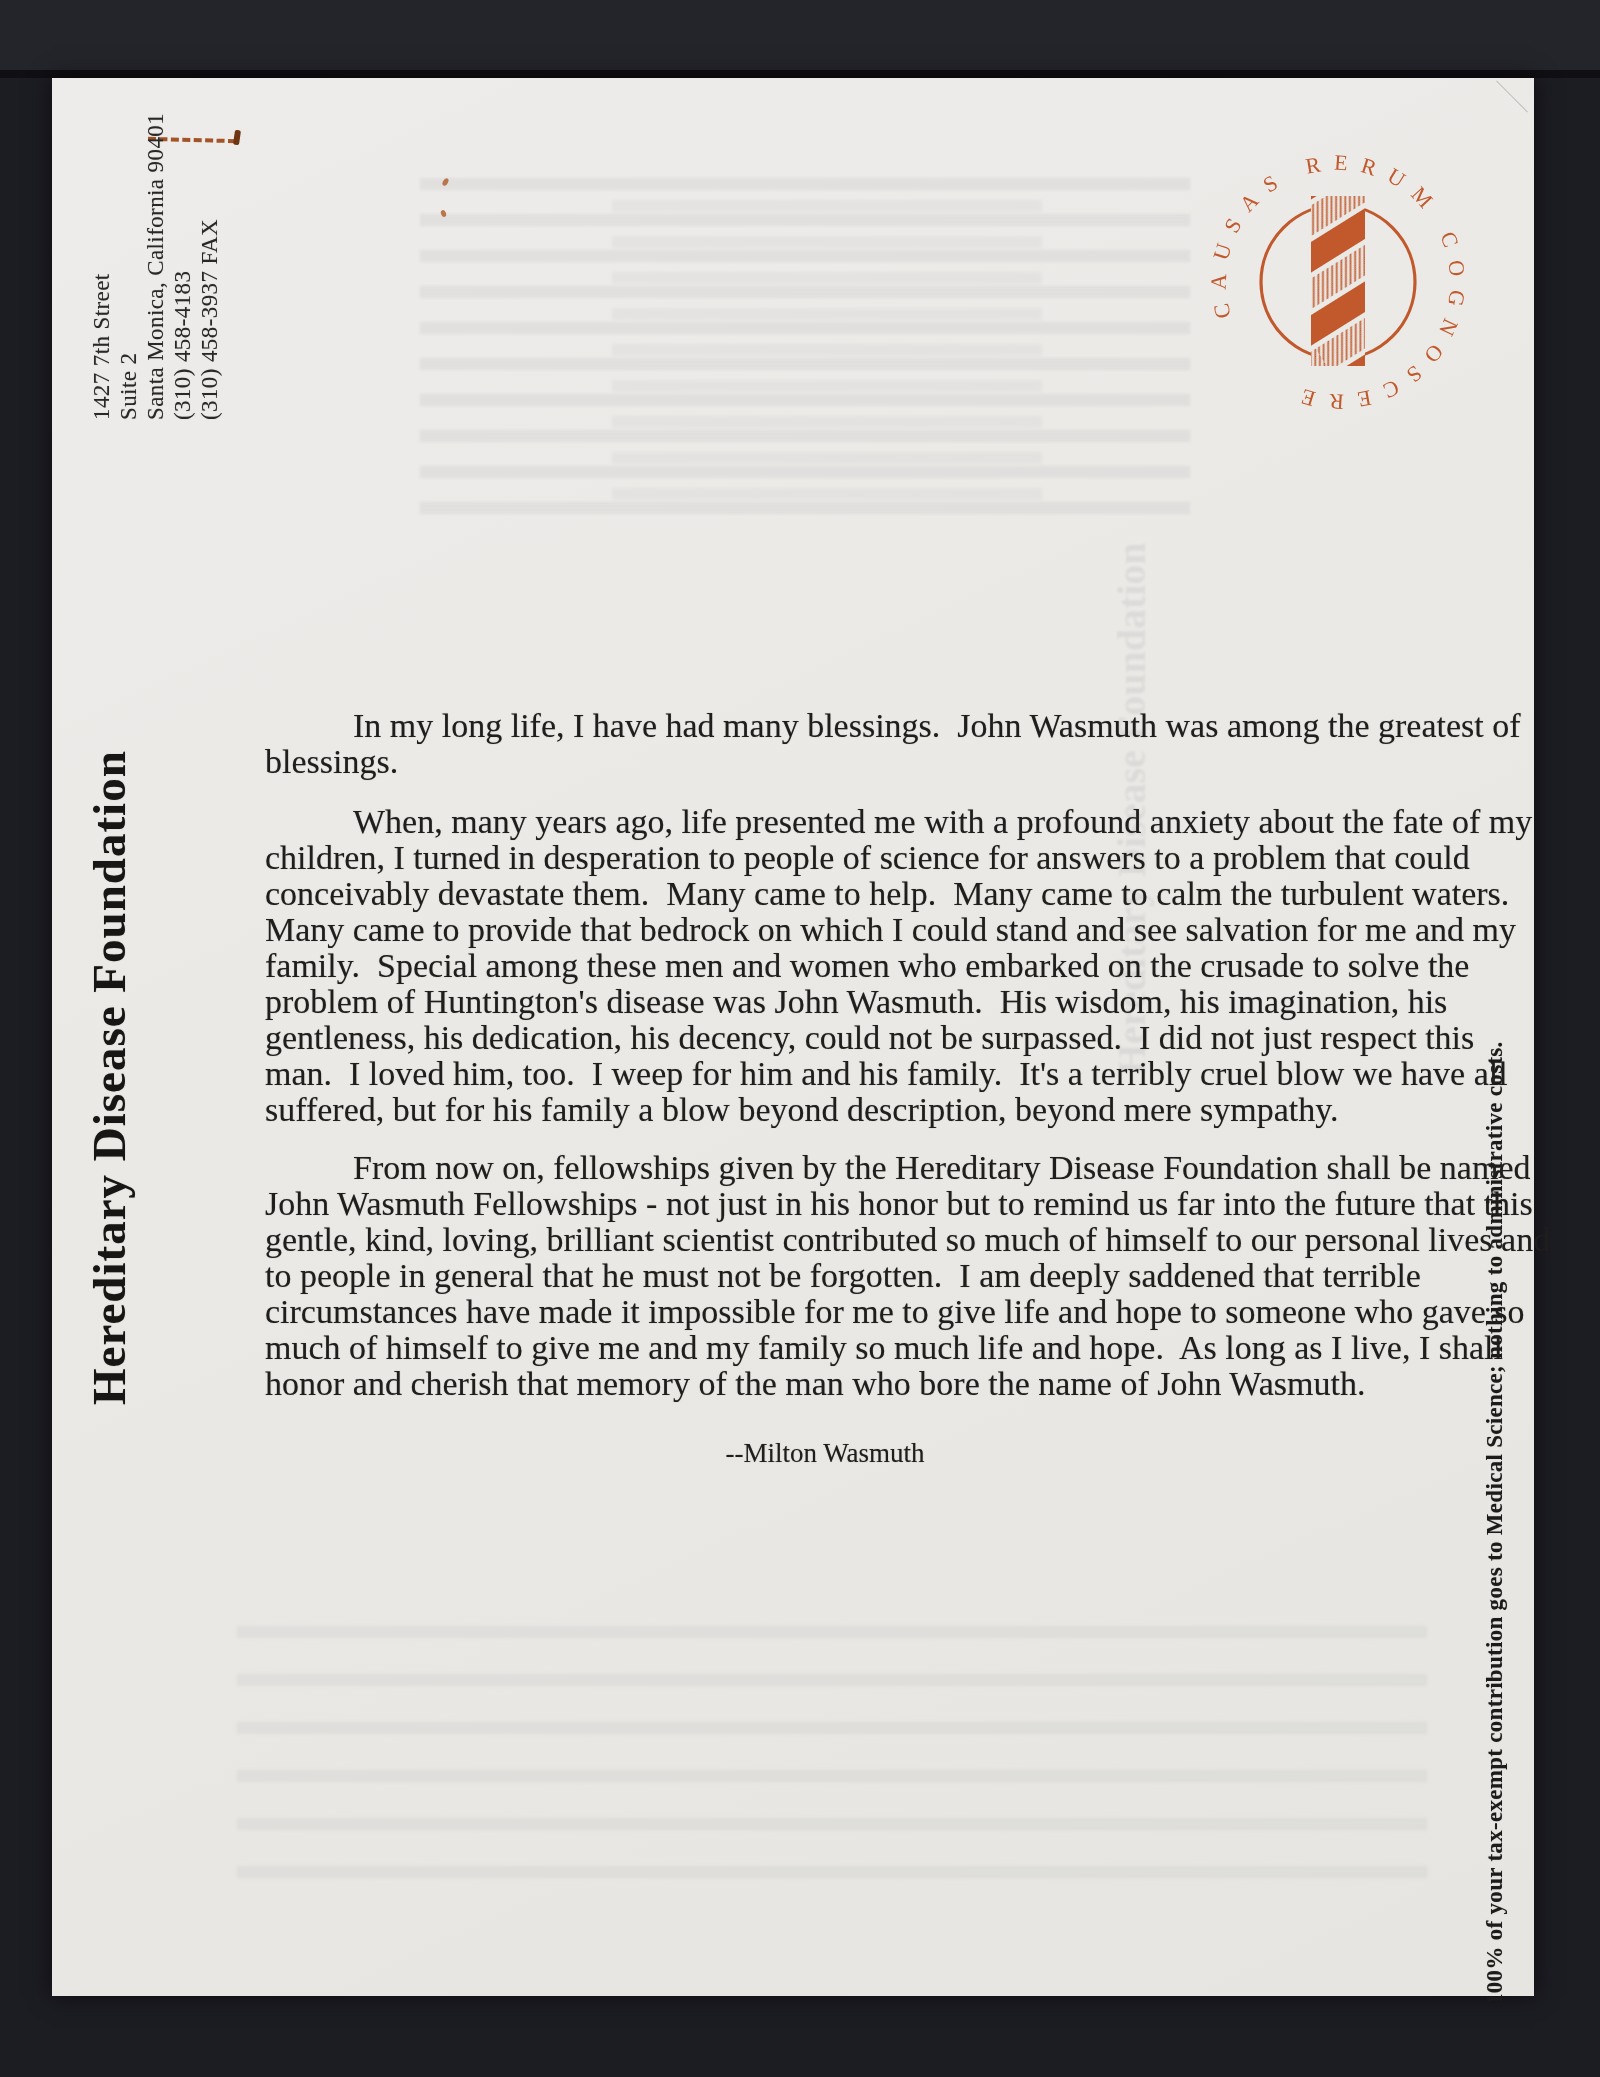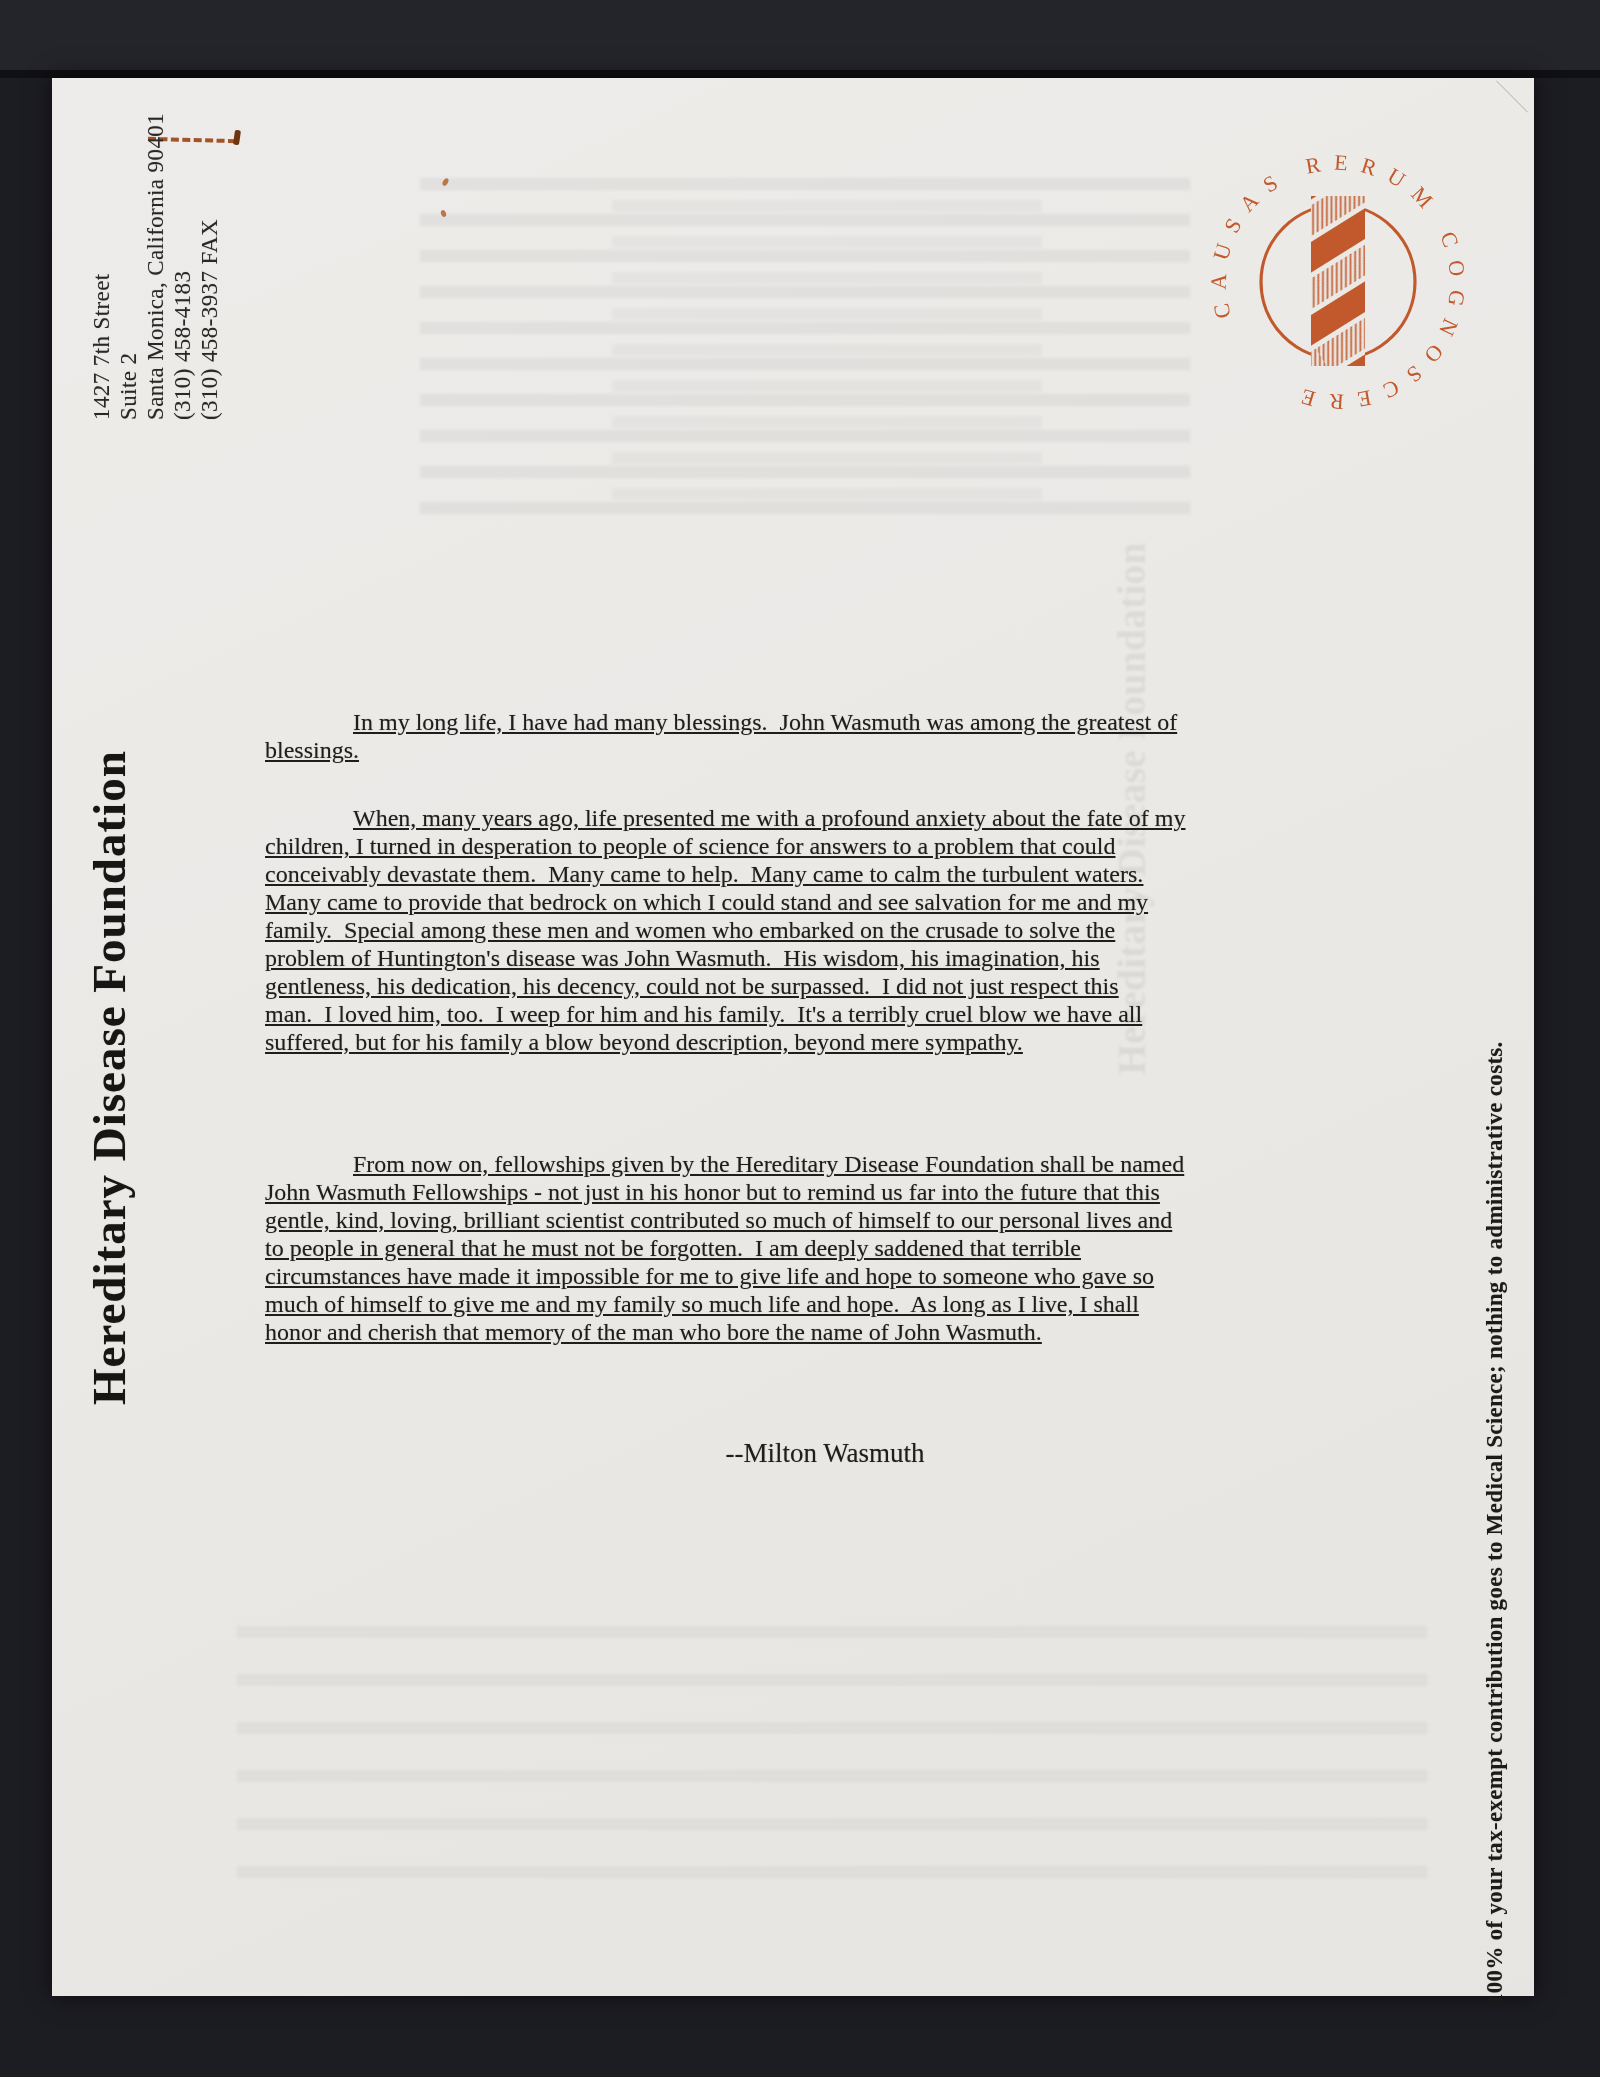--- a/index.html
+++ b/index.html
@@ -28,22 +28,22 @@
   .address{position:absolute;left:36px;top:342px;transform:rotate(-90deg);transform-origin:0 0;
     font-size:23px;line-height:27px;letter-spacing:.4px;color:#2a2826;white-space:pre;
     text-shadow:0 0 1px rgba(40,38,36,0.3);}
   
   .tagline{position:absolute;left:1430px;top:1927px;transform:rotate(-90deg);transform-origin:0 0;
     font-weight:bold;font-size:23px;letter-spacing:.3px;color:#1d1b1a;white-space:nowrap;
     text-shadow:0 0 1px rgba(29,27,26,0.3);}
   
   .title{position:absolute;left:213px;top:477px;width:1120px;text-align:center;
     font-size:33px;letter-spacing:1.5px;color:#1c1a19;text-shadow:0 0 1px rgba(28,26,25,0.5);}
-  .para{position:absolute;left:213px;width:1160px;font-size:24px;line-height:28px;
-    color:#201e1d;white-space:pre;text-indent:88px;text-shadow:0 0 1px rgba(32,30,29,0.4);text-decoration:underline;}
+  .para{position:absolute;left:213px;width:1160px;font-size:34px;line-height:36px;
+    color:#201e1d;white-space:pre;text-indent:88px;text-shadow:0 0 1px rgba(32,30,29,0.4);}
   .p1{top:630px;} .p2{top:726px;} .p3{top:1072px;}
   .signature{position:absolute;left:213px;top:1360px;width:1120px;text-align:center;
     font-size:27px;color:#201e1d;text-shadow:0 0 1px rgba(32,30,29,0.4);}
   
   .logo{position:absolute;left:1116px;top:34px;width:340px;height:340px;}
   .logo text{font-family:"Liberation Serif","DejaVu Serif",serif;font-size:22px;letter-spacing:11px;}
   
   .rust-dash{position:absolute;left:96px;top:60px;width:88px;height:0;
     border-top:4px dashed #9c4413;transform:rotate(1.5deg);opacity:.9;}
   .rust-cap{position:absolute;left:182px;top:52px;width:6px;height:15px;background:#6f3410;

